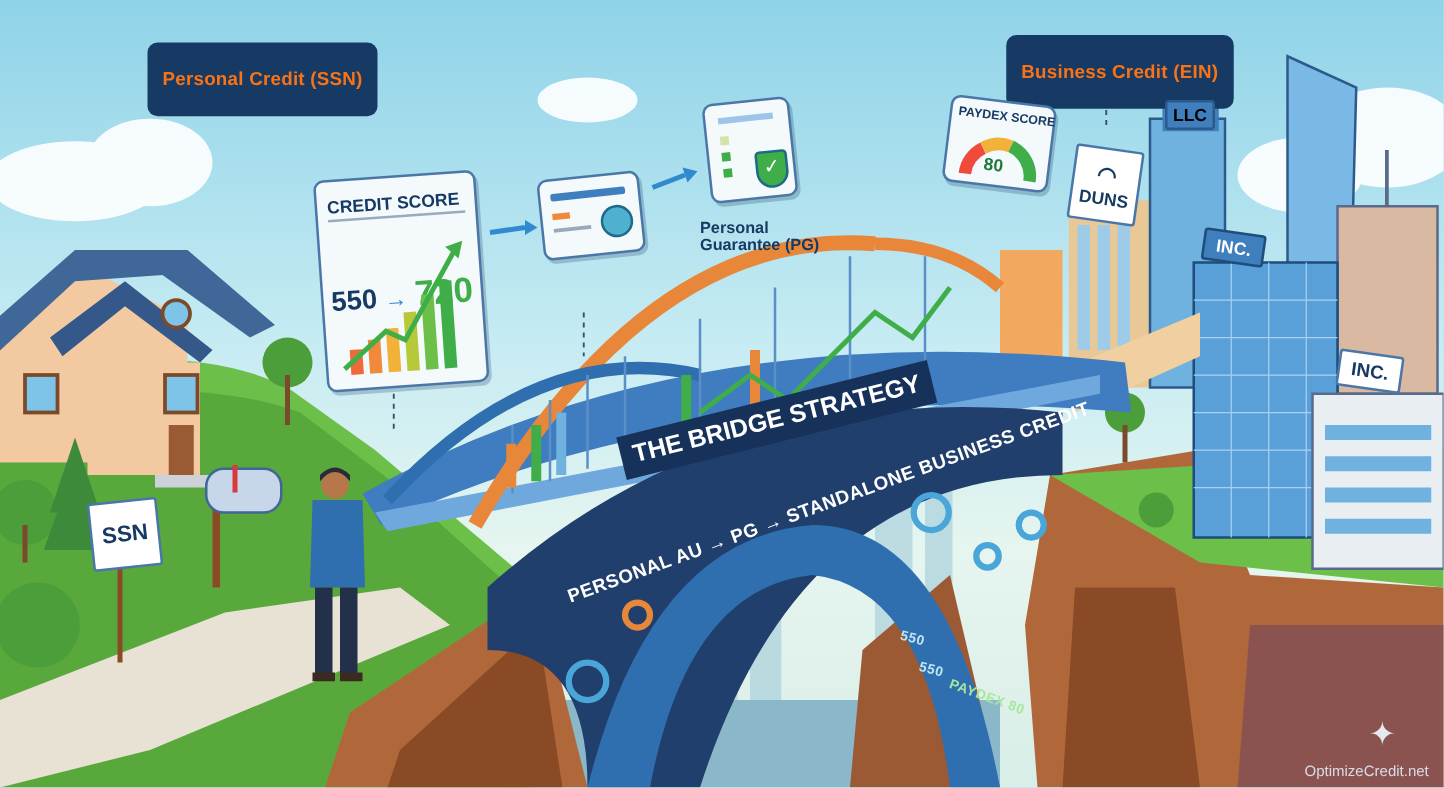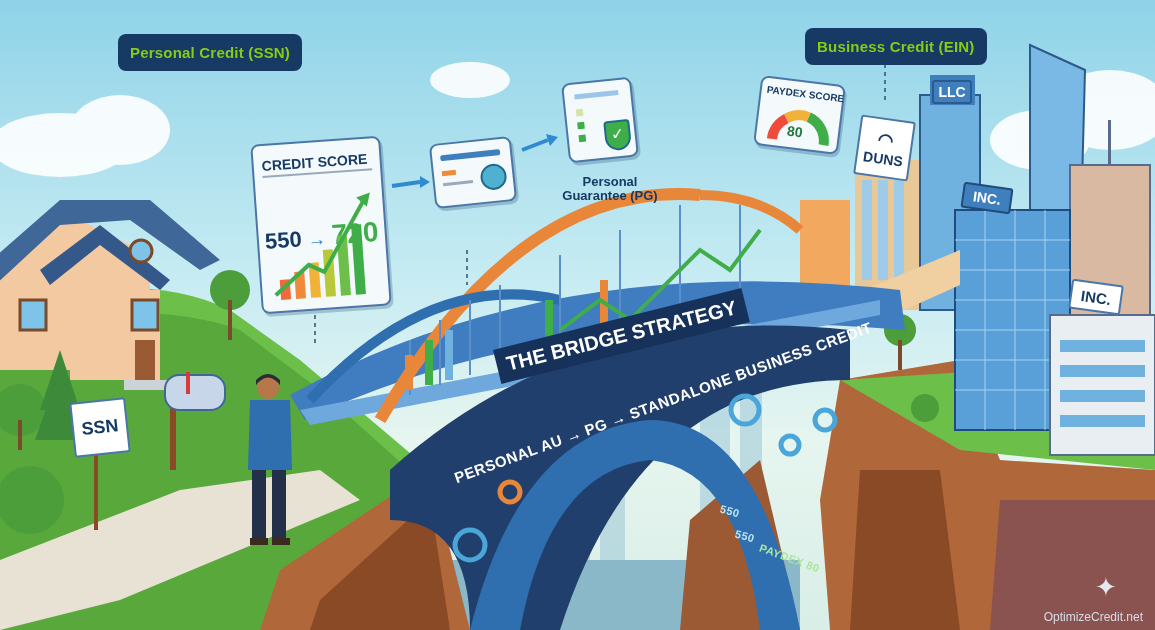--- a/index.html
+++ b/index.html
@@ -1,24 +1,24 @@
 <!DOCTYPE html>
 <html><head>
 <meta charset="utf-8">
 <style>
   *{box-sizing:border-box;margin:0;padding:0}
   body{width:1155px;height:630px;overflow:hidden;font-family:"Liberation Sans",sans-serif;background:#bfe6f0}
   .scene{position:relative;width:1155px;height:630px;overflow:hidden;
     background:linear-gradient(180deg,#8fd3e8 0%,#c8ecf3 45%,#e6f5ef 70%,#d8eee6 100%)}
   svg.bg{position:absolute;left:0;top:0}
-  .pill{position:absolute;background:#163a64;color:#84cc16;font-weight:bold;font-size:15px;
-    padding:10px 12px;border-radius:8px;letter-spacing:.2px}
+  .pill{position:absolute;background:#163a64;color:#f97316;font-weight:bold;font-size:15px;
+    padding:21px 12px;border-radius:8px;letter-spacing:.2px}
   .card{position:absolute;background:#f4f9fc;border:2px solid #4a77a8;border-radius:8px;
     box-shadow:2px 3px 0 rgba(30,60,100,.25)}
-  .lbl{position:absolute;color:#163a64;font-weight:bold;text-align:center;line-height:1.1}
+  .lbl{position:absolute;color:#163a64;font-weight:bold;text-align:left;line-height:1.1}
   .sign{position:absolute;background:#fff;border:2px solid #4a77a8;color:#163a64;font-weight:bold;
     display:flex;align-items:center;justify-content:center;border-radius:3px}
   .banner{position:absolute;background:#17325a;color:#fff;font-weight:bold;white-space:nowrap}
   .arch-text{position:absolute;color:#fff;font-weight:bold;white-space:nowrap;letter-spacing:.5px}
   .watermark{position:absolute;right:12px;bottom:6px;color:#d8dce8;font-size:12px}
   .spark{position:absolute;right:36px;bottom:30px;width:26px;height:26px;color:#e6e8f0;font-size:26px;line-height:26px;text-align:center}
 </style>
 </head>
 <body>
 
@@ -223,21 +223,21 @@
       <path d="M40,14 A26,26 0 0 1 58,40" stroke="#3fae49" stroke-width="10" fill="none"></path>
     </svg>
     <div style="position:absolute;left:30px;top:42px;font-weight:bold;font-size:14px;color:#1f7a3a">80</div>
   </div>
 
   <div class="sign" style="left:857px;top:118px;width:55px;height:60px;font-size:14px;transform:rotate(8deg);flex-direction:column">
     <span style="font-size:18px;color:#163a64">◠</span>
     <span>DUNS</span>
   </div>
 
-  <div class="sign" style="left:932px;top:80px;width:40px;height:24px;font-size:14px;background:#3f7fbe;color:#ffffff;border-color:#2c5a8a">LLC</div>
+  <div class="sign" style="left:932px;top:80px;width:40px;height:24px;font-size:14px;background:#3f7fbe;color:#000000;border-color:#2c5a8a">LLC</div>
   <div class="sign" style="left:962px;top:185px;width:50px;height:26px;font-size:14px;background:#3f7fbe;color:#fff;border-color:#1f4c7a;transform:rotate(8deg)">INC.</div>
   <div class="sign" style="left:1070px;top:282px;width:52px;height:30px;font-size:15px;transform:rotate(8deg)">INC.</div>
 
   <div class="sign" style="left:72px;top:400px;width:56px;height:55px;font-size:18px;transform:rotate(-6deg)">SSN</div>
 
   <div class="banner" style="left:493px;top:350px;padding:6px 10px;font-size:20px;transform:rotate(-14deg);transform-origin:left top">THE BRIDGE STRATEGY</div>
   <div class="arch-text" style="left:452px;top:470px;font-size:15px;transform:rotate(-20deg);transform-origin:left top">PERSONAL AU → PG → STANDALONE BUSINESS CREDIT</div>
 
   <div class="arch-text" style="left:720px;top:505px;font-size:11px;color:#bfe6f0;transform:rotate(15deg)">550</div>
   <div class="arch-text" style="left:735px;top:530px;font-size:11px;color:#bfe6f0;transform:rotate(15deg)">550</div>

